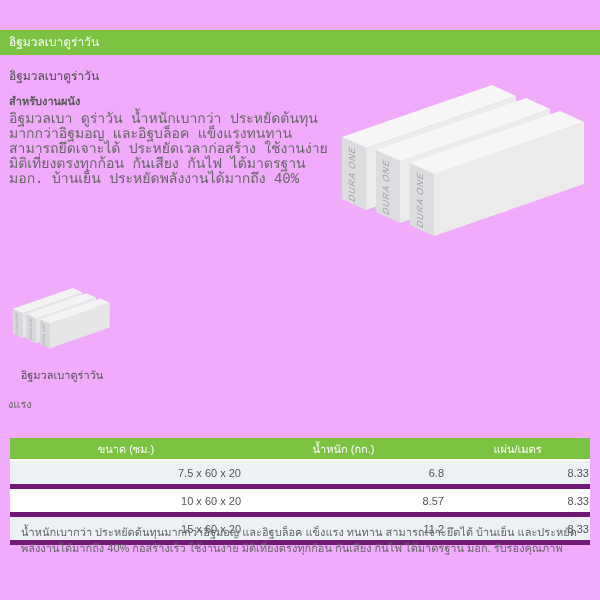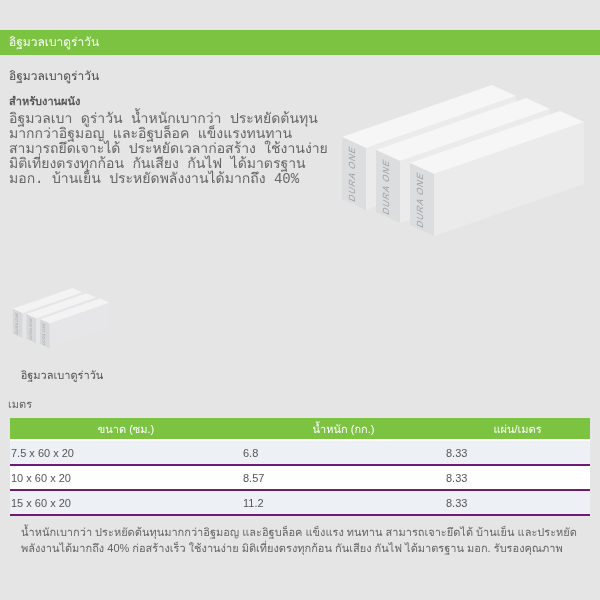--- a/index.html
+++ b/index.html
@@ -1,18 +1,18 @@
 <!DOCTYPE html>
 <html><head>
 <meta charset="utf-8">
 <style>
   html,body { margin:0; padding:0; }
   body { width:600px; height:600px; background:#ffffff; }
   .page {
-    position:relative; width:600px; height:600px; background:#e5e5e5;
+    position:relative; width:600px; height:600px; background:#f0abfc;
     font-family:"Liberation Sans","DejaVu Sans",sans-serif; overflow:hidden;
   }
   .section-bar {
     position:absolute; top:30px; left:0; right:0; height:25px;
     background:#7cc342; color:#ffffff; font-size:12px; line-height:25px;
     padding-left:9px; box-sizing:border-box;
   }
   .product-title {
     position:absolute; top:66px; left:9px; margin:0;
     font-size:12px; font-weight:normal; color:#4a4a4a;
@@ -32,30 +32,30 @@
     position:absolute; top:284px; left:8px; width:108px; height:76px; cursor:pointer;
   }
   .thumb-caption {
     position:absolute; top:366px; left:8px; width:108px; text-align:center;
     font-size:11px; color:#555555;
   }
   .sizes-label {
     position:absolute; top:395px; left:8px; font-size:11px; color:#666666;
   }
   .sizes-table {
-    position:absolute; top:418px; left:10px; width:580px;
+    position:absolute; top:438px; left:10px; width:580px;
     border-collapse:collapse; font-size:11px; color:#555555;
     table-layout:fixed;
   }
   .sizes-table th {
     background:#7cc342; color:#ffffff; font-weight:normal;
     height:19px; text-align:center; border-bottom:2px solid #ffffff;
   }
   .sizes-table td {
-    height:21px; text-align:left; border-bottom:2px solid #701a75;
+    height:21px; text-align:right; border-bottom:5px solid #701a75;
   }
   .sizes-table tbody tr:nth-child(odd) { background:#edf1f5; }
   .sizes-table tbody tr:nth-child(even) { background:#ffffff; }
   .col-size  { width:40%; }
   .col-weight{ width:35%; }
   .col-pcs   { width:25%; }
   .footer-note {
     position:absolute; top:512px; left:9px; width:582px; margin:12px;
     font-size:11px; line-height:16px; color:#666666;
   }
@@ -119,21 +119,21 @@
       <g>
         <polygon points="80,88 230,36 254,47 104,99" fill="#f3f3f4"></polygon>
         <polygon points="104,99 254,47 254,109 104,161" fill="#e6e6e8"></polygon>
         <polygon points="80,88 104,99 104,161 80,150" fill="#d7d8da"></polygon>
         <text class="brand-text" text-anchor="middle" transform="translate(93 126) rotate(-90) skewX(-24)">DURA ONE</text>
       </g>
     </svg>
   </div>
   <div class="thumb-caption">อิฐมวลเบาดูร่าวัน</div>
 
-  <div class="sizes-label">เมตร</div>
+  <div class="sizes-label">งแรง</div>
 
   <table class="sizes-table">
     <colgroup>
       <col class="col-size">
         <col class="col-weight">
         <col class="col-pcs">
     </colgroup>
     <thead>
       <tr>
         <th>ขนาด (ซม.)</th>

